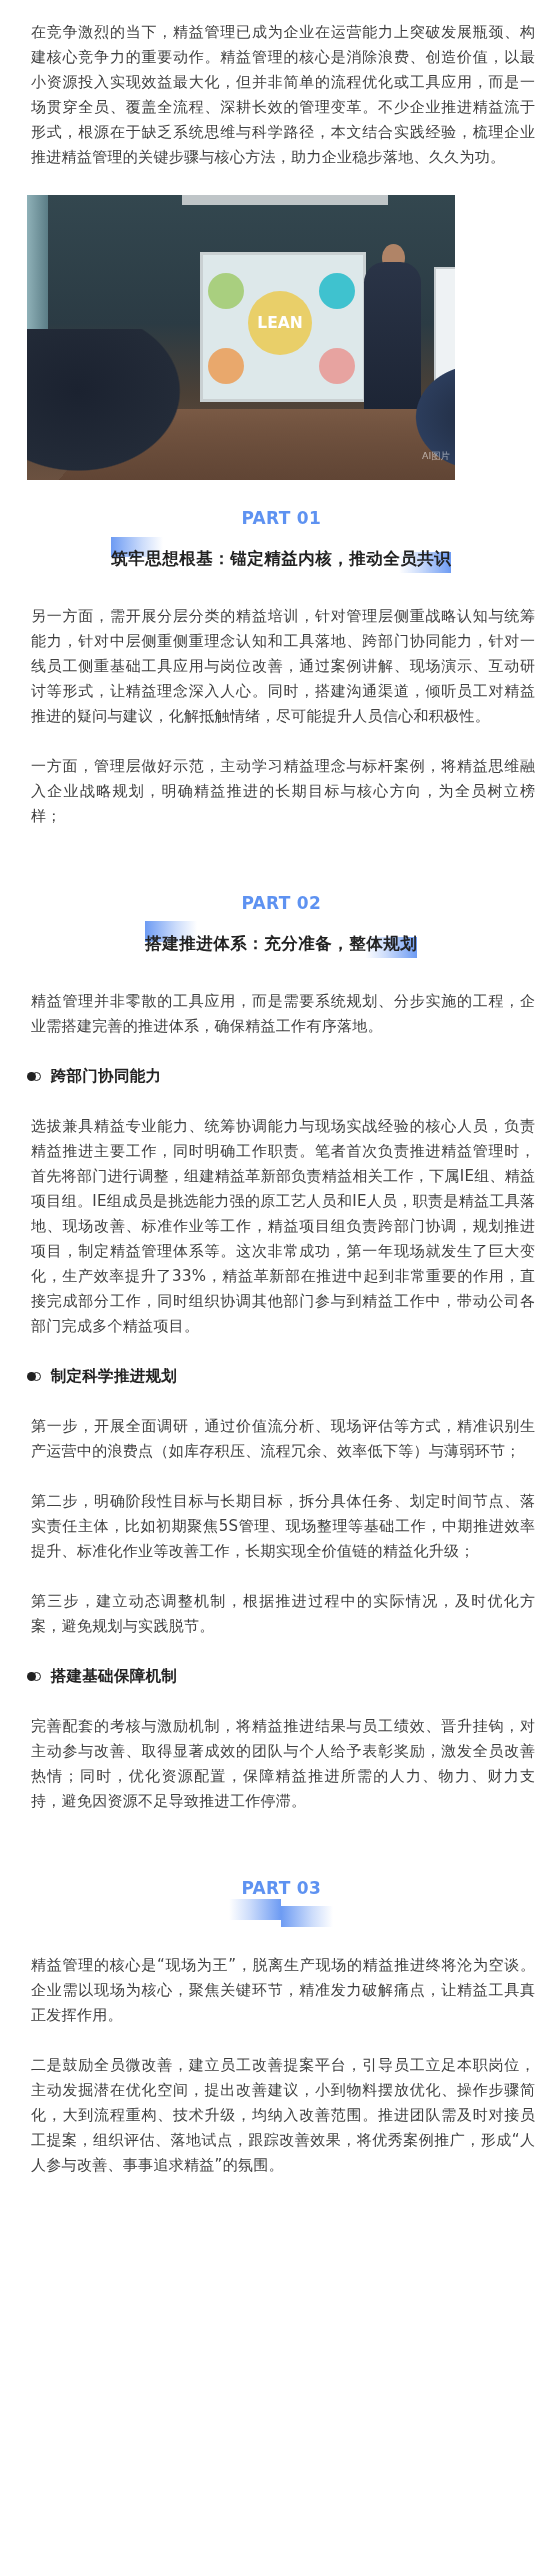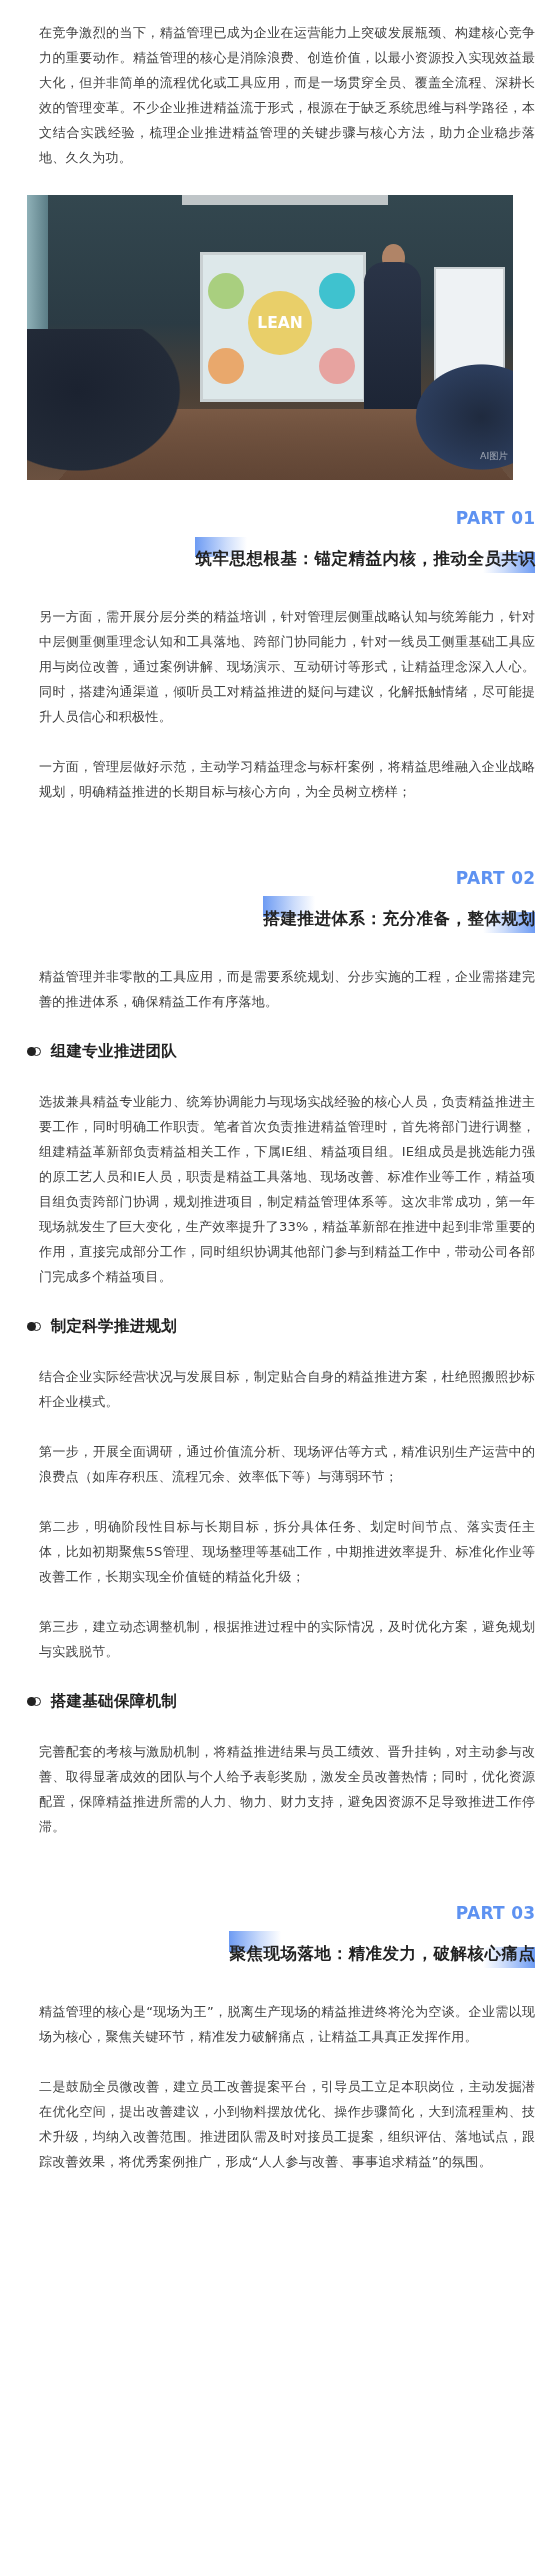--- a/index.html
+++ b/index.html
@@ -1,34 +1,34 @@
 <!DOCTYPE html>
 <html style="font-size:8.2px"><head>
   <meta charset="utf-8">
   <style>
     html, body { margin: 0; padding: 0; background: #ffffff; }
     body { width: 556px; font-family: "DejaVu Sans", "Liberation Sans", sans-serif; color: #3d3d3d; }
     .article { padding: 19.6px 20.6px 31px 27px; box-sizing: border-box; width: 556px; }
-    p.body { margin: 0 0 25px 12px; font-size: 13px; line-height: 25px; letter-spacing: 0.3px; text-align: justify; color: #404040; }
-    .hero { width: 486px; height: 285px; margin: 0 0 20.6px 0; position: relative; overflow: hidden; border: 0;
+    p.body { margin: 0 0 25px 4px; font-size: 15px; line-height: 25px; letter-spacing: 0.3px; text-align: justify; color: #404040; }
+    .hero { width: 428px; height: 285px; margin: 0 0 20.6px 0; position: relative; overflow: hidden; border: 0;
       background: linear-gradient(180deg, #33474f 0%, #2b3b44 45%, #4b4036 70%, #6b5140 100%); }
     .hero .ceiling { position:absolute; left:155px; top:0; width:206px; height:10.3px; background:#d8dcdd; opacity:.85; }
     .hero .window { position:absolute; left:0; top:0; width:20.6px; height:216px; background: linear-gradient(90deg,#8fb1b8,#5b7d86); }
     .hero .screen { position:absolute; left:173px; top:57px; width:160px; height:144px; background:#dde8ea; border:3.1px solid #c9d0d2; }
     .hero .screen .c { position:absolute; border-radius:50%; }
     .hero .lean { position:absolute; left:45px; top:36px; width:64px; height:64px; background:#e9cf69; border-radius:50%; display:flex; align-items:center; justify-content:center; color:#fff; font-weight:bold; font-size:15.5px; font-family:"DejaVu Sans", sans-serif; }
     .hero .flip { position:absolute; left:407px; top:72px; width:67px; height:129px; background:#eef2f4; border:2.1px solid #c7cdd0; }
     .hero .presenter { position:absolute; left:337px; top:67px; width:57px; height:155px; background: linear-gradient(180deg,#2a3447,#1c2434); border-radius:20.6px 20.6px 3.1px 3.1px; }
     .hero .head { position:absolute; left:355px; top:49px; width:23px; height:28px; background:#b08467; border-radius:50%; }
     .hero .table { position:absolute; left:62px; top:196px; width:392px; height:103px; background: linear-gradient(180deg,#7a5a45,#5e4333); transform: perspective(206px) rotateX(40deg); }
     .hero .people-l { position:absolute; left:0; top:134px; width:170px; height:155px; background: radial-gradient(ellipse at 30% 40%, #1b2230 0%, #232b38 60%, transparent 61%); }
     .hero .people-r { position:absolute; left:371px; top:155px; width:139px; height:134px; background: radial-gradient(ellipse at 60% 50%, #1f2a3e 0%, #2c3d5c 55%, transparent 56%); }
     .hero .watermark { position:absolute; right:5.2px; bottom:17px; color:rgba(255,255,255,.55); font-size:9.3px; }
 
-    .part { text-align: right; margin: 0; padding-top: 5.2px; }
+    .part { text-align: center; margin: 0; padding-top: 5.2px; }
     .part-label { display:block; font-family:"DejaVu Sans", sans-serif; font-weight:bold; font-size:17px; letter-spacing:0.3px; color:#5e92f1; line-height:26px; margin-bottom: 5.2px; }
     .part-title-wrap { display:inline-block; position:relative; padding: 10.3px 0 7.2px 0; }
     .part-title { position:relative; z-index:2; font-size:16.5px; font-weight:bold; color:#222; letter-spacing:0.5px; line-height:23px;margin-top:35px; }
     .deco-tl { position:absolute; left:0; top:0; width:52px; height:20.6px; background: linear-gradient(90deg,#6d9bf3 0%, rgba(109,155,243,0.35) 60%, rgba(255,255,255,0) 100%); z-index:1; }
     .deco-br { position:absolute; right:0; bottom:4.1px; width:52px; height:20.6px; background: linear-gradient(270deg,#6d9bf3 0%, rgba(109,155,243,0.35) 60%, rgba(255,255,255,0) 100%); z-index:1; }
     .section-gap { height: 31px; }
 
     .sub { display:flex; align-items:center; margin: 0 0 25px 0; height: 25px; }
     .bullet { position:relative; width:14.4px; height:10.3px; margin-right:9.3px; }
     .bullet .dot1 { position:absolute; left:0; top:0.5px; width:9.3px; height:9.3px; border-radius:50%; background:#222; }
@@ -83,49 +83,47 @@
       <span class="part-title">搭建推进体系：充分准备，整体规划</span>
     </div>
   </div>
 <div style="height: 27px;"></div>
       <p class="body">精益管理并非零散的工具应用，而是需要系统规划、分步实施的工程，企业需搭建完善的推进体系，确保精益工作有序落地。</p>
       <div class="sub">
         <span class="bullet">
           <span class="dot1"></span>
           <span class="dot2"></span>
         </span>
-        <span class="sub-title">组建专业推进团队</span>
+        <span class="sub-title">跨部门协同能力</span>
       </div>
       <p class="body">选拔兼具精益专业能力、统筹协调能力与现场实战经验的核心人员，负责精益推进主要工作，同时明确工作职责。笔者首次负责推进精益管理时，首先将部门进行调整，组建精益革新部负责精益相关工作，下属IE组、精益项目组。IE组成员是挑选能力强的原工艺人员和IE人员，职责是精益工具落地、现场改善、标准作业等工作，精益项目组负责跨部门协调，规划推进项目，制定精益管理体系等。这次非常成功，第一年现场就发生了巨大变化，生产效率提升了33%，精益革新部在推进中起到非常重要的作用，直接完成部分工作，同时组织协调其他部门参与到精益工作中，带动公司各部门完成多个精益项目。</p>
       <div class="sub">
         <span class="bullet">
           <span class="dot1"></span>
           <span class="dot2"></span>
         </span>
         <span class="sub-title">制定科学推进规划</span>
       </div>
-      <p class="body">结合企业实际经营状况与发展目标，制定贴合自身的精益推进方案，杜绝照搬照抄标杆企业模式。</p>
       <p class="body">第一步，开展全面调研，通过价值流分析、现场评估等方式，精准识别生产运营中的浪费点（如库存积压、流程冗余、效率低下等）与薄弱环节；</p>
       <p class="body">第二步，明确阶段性目标与长期目标，拆分具体任务、划定时间节点、落实责任主体，比如初期聚焦5S管理、现场整理等基础工作，中期推进效率提升、标准化作业等改善工作，长期实现全价值链的精益化升级；</p>
       <p class="body">第三步，建立动态调整机制，根据推进过程中的实际情况，及时优化方案，避免规划与实践脱节。</p>
       <div class="sub">
         <span class="bullet">
           <span class="dot1"></span>
           <span class="dot2"></span>
         </span>
         <span class="sub-title">搭建基础保障机制</span>
       </div>
       <p class="body">完善配套的考核与激励机制，将精益推进结果与员工绩效、晋升挂钩，对主动参与改善、取得显著成效的团队与个人给予表彰奖励，激发全员改善热情；同时，优化资源配置，保障精益推进所需的人力、物力、财力支持，避免因资源不足导致推进工作停滞。</p>
       <div class="section-gap"></div>
   <div class="part">
     <span class="part-label">PART 03</span>
     <div class="part-title-wrap">
       <span class="deco-tl"></span>
       <span class="deco-br"></span>
-      <span class="part-title">聚焦现场落地：精准发力，破解核心痛点</span>
     </div>
   </div>
 <div style="height: 27px;"></div>
       <p class="body">精益管理的核心是“现场为王”，脱离生产现场的精益推进终将沦为空谈。企业需以现场为核心，聚焦关键环节，精准发力破解痛点，让精益工具真正发挥作用。</p>
       <p class="body">二是鼓励全员微改善，建立员工改善提案平台，引导员工立足本职岗位，主动发掘潜在优化空间，提出改善建议，小到物料摆放优化、操作步骤简化，大到流程重构、技术升级，均纳入改善范围。推进团队需及时对接员工提案，组织评估、落地试点，跟踪改善效果，将优秀案例推广，形成“人人参与改善、事事追求精益”的氛围。</p>
 
 </div>
 </div>
 
 

